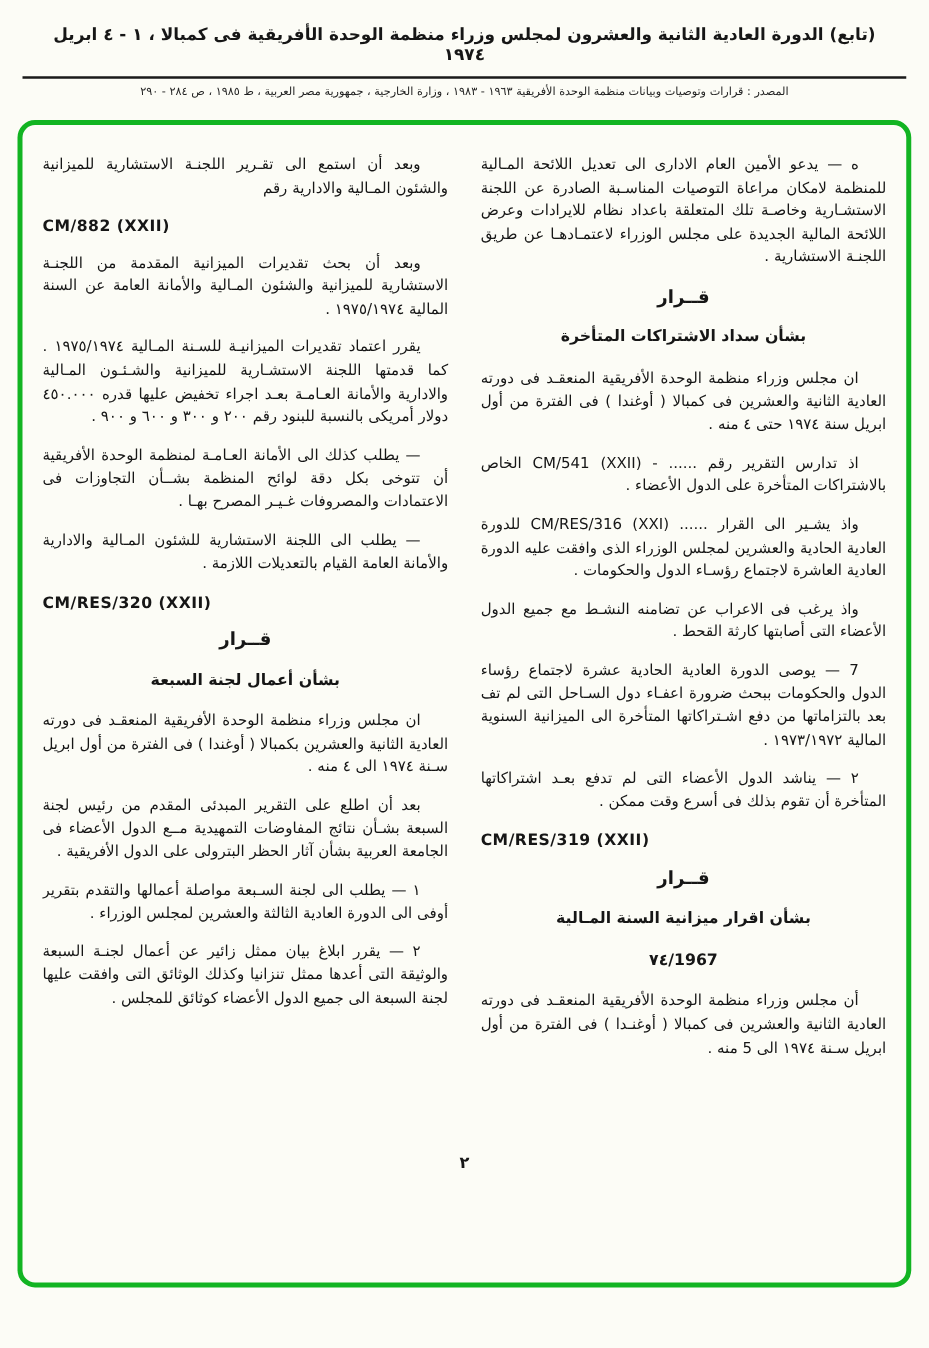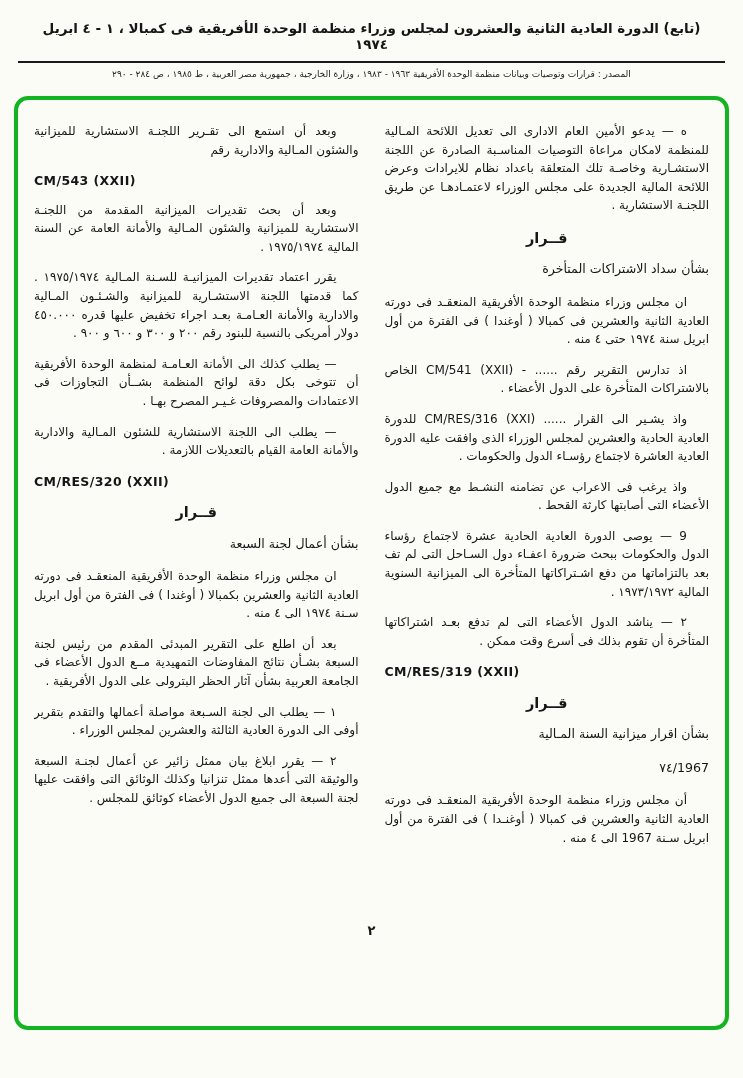--- a/index.html
+++ b/index.html
@@ -66,22 +66,22 @@
   }
   .h-title {
     text-align:center;
     font-weight:bold;
     font-size:14.5px;
     margin:4px 0 10px;
     text-indent:0;
     letter-spacing:2px;
   }
   .h-sub {
-    text-align:right;
-    font-weight:normal;
+    text-align:center;
+    font-weight:bold;
     font-size:12.6px;
     margin:0 0 14px;
     text-indent:0;
   }
   .pagenum {
     position:absolute;
     bottom:16px; left:0; right:0;
     text-align:center;
     font-weight:bold;
     font-size:13px;
@@ -101,31 +101,31 @@
   <div class="frame" style="border-color: rgb(18, 180, 34);">
     <div class="cols">
       <div class="col">
           <div class="para">ه — يدعو الأمين العام الادارى الى تعديل اللائحة المـالية للمنظمة لامكان مراعاة التوصيات المناسـبة الصادرة عن اللجنة الاستشـارية وخاصـة تلك المتعلقة باعداد نظام للايرادات وعرض اللائحة المالية الجديدة على مجلس الوزراء لاعتمـادهـا عن طريق اللجنـة الاستشارية .</div>
           <div class="h-title">قــرار</div>
           <div class="h-sub">بشأن سداد الاشتراكات المتأخرة</div>
           <div class="para">ان مجلس وزراء منظمة الوحدة الأفريقية المنعقـد فى دورته العادية الثانية والعشرين فى كمبالا ( أوغندا ) فى الفترة من أول ابريل سنة ١٩٧٤ حتى ٤ منه .</div>
           <div class="para">اذ تدارس التقرير رقم ...... - CM/541 (XXII) الخاص بالاشتراكات المتأخرة على الدول الأعضاء .</div>
           <div class="para">واذ يشـير الى القرار ...... CM/RES/316 (XXI) للدورة العادية الحادية والعشرين لمجلس الوزراء الذى وافقت عليه الدورة العادية العاشرة لاجتماع رؤسـاء الدول والحكومات .</div>
           <div class="para">واذ يرغب فى الاعراب عن تضامنه النشـط مع جميع الدول الأعضاء التى أصابتها كارثة القحط .</div>
-          <div class="para">9 — يوصى الدورة العادية الحادية عشرة لاجتماع رؤساء الدول والحكومات ببحث ضرورة اعفـاء دول السـاحل التى لم تف بعد بالتزاماتها من دفع اشـتراكاتها المتأخرة الى الميزانية السنوية المالية ١٩٧٣/١٩٧٢ .</div>
+          <div class="para">7 — يوصى الدورة العادية الحادية عشرة لاجتماع رؤساء الدول والحكومات ببحث ضرورة اعفـاء دول السـاحل التى لم تف بعد بالتزاماتها من دفع اشـتراكاتها المتأخرة الى الميزانية السنوية المالية ١٩٧٣/١٩٧٢ .</div>
           <div class="para">٢ — يناشد الدول الأعضاء التى لم تدفع بعـد اشتراكاتها المتأخرة أن تقوم بذلك فى أسرع وقت ممكن .</div>
           <div class="ref">CM/RES/319  (XXII)</div>
           <div class="h-title">قــرار</div>
           <div class="h-sub">بشأن اقرار ميزانية السنة المـالية</div>
           <div class="h-sub">1967/٧٤</div>
-          <div class="para">أن مجلس وزراء منظمة الوحدة الأفريقية المنعقـد فى دورته العادية الثانية والعشرين فى كمبالا ( أوغنـدا ) فى الفترة من أول ابريل سـنة 1967 الى ٤ منه .</div>
+          <div class="para">أن مجلس وزراء منظمة الوحدة الأفريقية المنعقـد فى دورته العادية الثانية والعشرين فى كمبالا ( أوغنـدا ) فى الفترة من أول ابريل سـنة ١٩٧٤ الى 5 منه .</div>
         </div>
       <div class="col">
           <div class="para">وبعد أن استمع الى تقـرير اللجنـة الاستشارية للميزانية والشئون المـالية والادارية رقم</div>
-          <div class="ref">CM/543  (XXII)</div>
+          <div class="ref">CM/882  (XXII)</div>
           <div class="para">وبعد أن بحث تقديرات الميزانية المقدمة من اللجنـة الاستشارية للميزانية والشئون المـالية والأمانة العامة عن السنة المالية ١٩٧٥/١٩٧٤ .</div>
           <div class="para">يقرر اعتماد تقديرات الميزانيـة للسـنة المـالية ١٩٧٥/١٩٧٤ . كما قدمتها اللجنة الاستشـارية للميزانية والشـئـون المـالية والادارية والأمانة العـامـة بعـد اجراء تخفيض عليها قدره ٤٥٠.٠٠٠ دولار أمريكى بالنسبة للبنود رقم ٢٠٠ و ٣٠٠ و ٦٠٠ و ٩٠٠ .</div>
           <div class="para">— يطلب كذلك الى الأمانة العـامـة لمنظمة الوحدة الأفريقية أن تتوخى بكل دقة لوائح المنظمة بشــأن التجاوزات فى الاعتمادات والمصروفات غـيـر المصرح بهـا .</div>
           <div class="para">— يطلب الى اللجنة الاستشارية للشئون المـالية والادارية والأمانة العامة القيام بالتعديلات اللازمة .</div>
           <div class="ref">CM/RES/320  (XXII)</div>
           <div class="h-title">قــرار</div>
           <div class="h-sub">بشأن أعمال لجنة السبعة</div>
           <div class="para">ان مجلس وزراء منظمة الوحدة الأفريقية المنعقـد فى دورته العادية الثانية والعشرين بكمبالا ( أوغندا ) فى الفترة من أول ابريل سـنة ١٩٧٤ الى ٤ منه .</div>
           <div class="para">بعد أن اطلع على التقرير المبدئى المقدم من رئيس لجنة السبعة بشـأن نتائج المفاوضات التمهيدية مــع الدول الأعضاء فى الجامعة العربية بشأن آثار الحظر البترولى على الدول الأفريقية .</div>
           <div class="para">١ — يطلب الى لجنة السـبعة مواصلة أعمالها والتقدم بتقرير أوفى الى الدورة العادية الثالثة والعشرين لمجلس الوزراء .</div>

